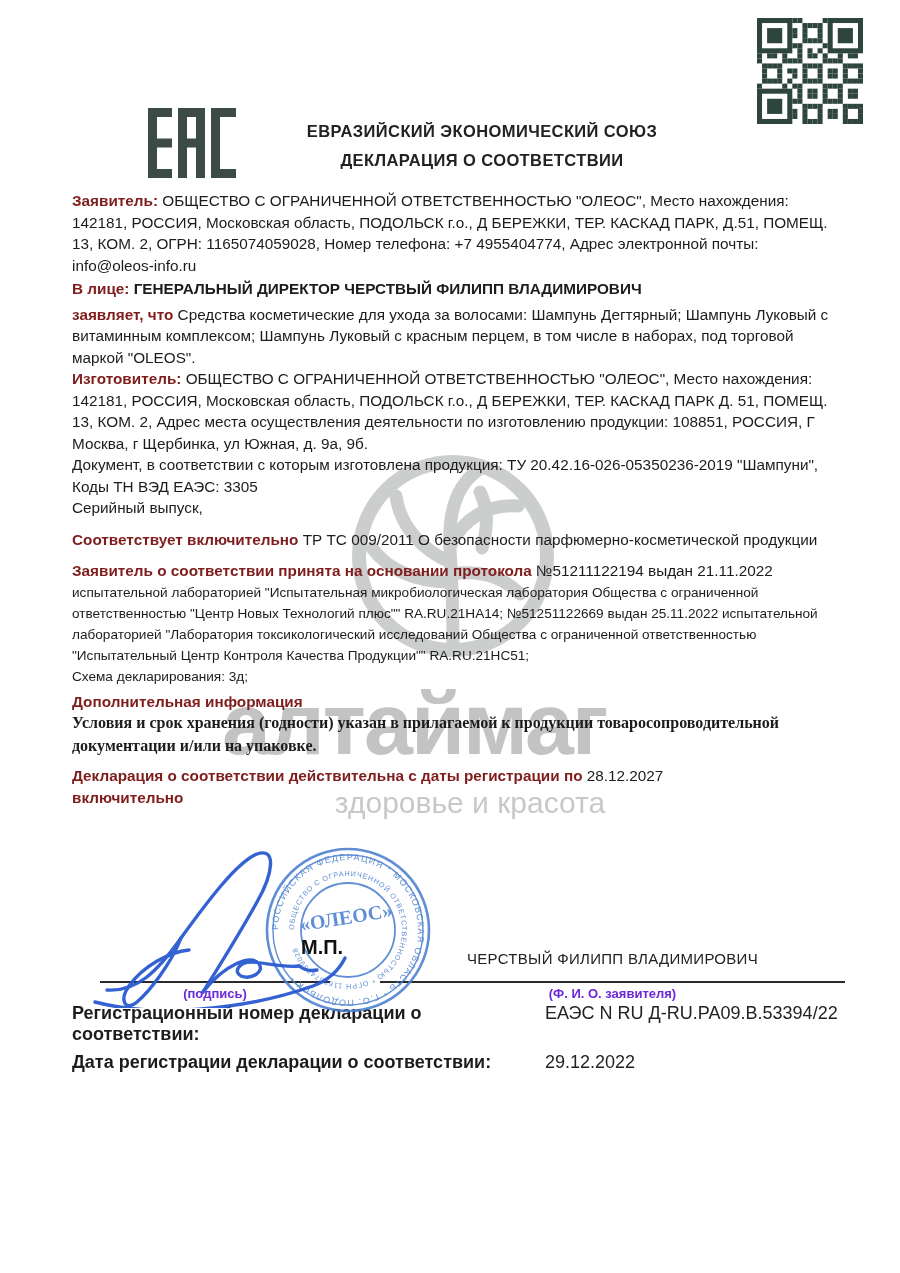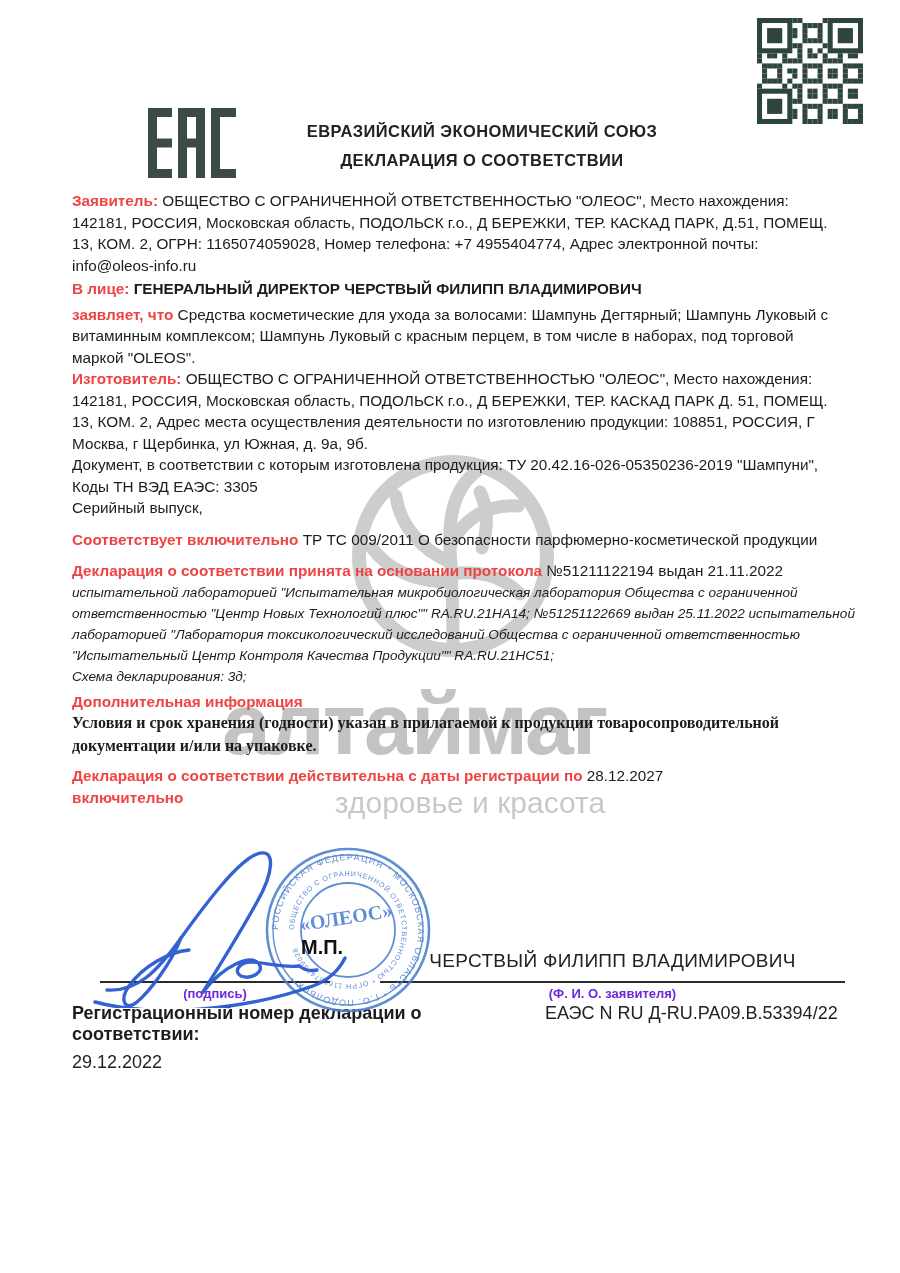--- a/index.html
+++ b/index.html
@@ -12,37 +12,37 @@
   .qr{position:absolute;left:757px;top:18px;width:106px;height:106px;}
   
   .wm{position:absolute;z-index:0;color:#b9b9b9;}
   .wm-emblem{left:352px;top:452px;width:206px;height:212px;opacity:.6;}
   .wm-word{left:222px;top:676px;width:480px;font-weight:bold;font-size:88px;letter-spacing:-2px;
            color:#b5b5b5;opacity:.8;line-height:96px;}
   .wm-tag{left:300px;top:786px;width:340px;text-align:center;font-size:30px;color:#c3c3c3;opacity:.9;}
   
   .content{position:absolute;z-index:1;left:72px;top:190px;width:772px;font-size:15.3px;line-height:21.5px;}
   .content p{margin:0;}
-  b{color:#ef4444;}
+  b{color:#7f1d1d;}
   .gap2{margin-top:2px!important;font-weight:bold;} .gap4{margin-top:4px!important;}
   .gap8{margin-top:8px!important;} .gap10{margin-top:10px!important;}
-  .small{font-size:13.6px;line-height:21px;width:790px;font-style:italic;}
+  .small{font-size:13.6px;line-height:21px;width:790px;}
   .serif{font-family:"Liberation Serif",serif;font-size:16px;line-height:22.5px;font-weight:bold;}
   
   .sig-svg{position:absolute;left:85px;top:840px;z-index:3;}
   .stamp-svg{position:absolute;left:258px;top:846px;z-index:2;opacity:.88;}
   .mp{position:absolute;left:301px;top:936px;z-index:4;font-weight:bold;font-size:20px;color:#111;}
   .line{position:absolute;z-index:1;border-top:2px solid #2a2a2a;height:0;}
   .line-left{left:100px;top:981px;width:230px;}
   .line-right{left:380px;top:981px;width:465px;}
   .caption{position:absolute;z-index:4;font-size:13px;font-weight:bold;color:#6d28d9;}
   .cap-sign{left:100px;top:986px;width:230px;text-align:center;}
   .cap-fio{left:380px;top:986px;width:465px;text-align:center;}
   .applicant-name{position:absolute;z-index:1;left:380px;top:950px;width:465px;text-align:center;
-                  font-size:19px;letter-spacing:.3px;color:#222;}
+                  font-size:15px;letter-spacing:.3px;color:#222;}
   
   .reg{position:absolute;z-index:1;left:72px;top:1003px;width:790px;font-size:18px;}
   .reg-row{display:flex;margin-bottom:7px;}
   .reg-label{font-weight:bold;width:473px;flex:0 0 473px;}
   .reg-value{color:#222;}
 </style>
 </head>
 <body>
 
 <div class="page">
@@ -245,21 +245,21 @@
 
   <div class="content">
     <p><b>Заявитель:</b><span> ОБЩЕСТВО С ОГРАНИЧЕННОЙ ОТВЕТСТВЕННОСТЬЮ "ОЛЕОС", Место нахождения: 142181, РОССИЯ,  Московская область, ПОДОЛЬСК г.о., Д БЕРЕЖКИ, ТЕР. КАСКАД ПАРК, Д.51, ПОМЕЩ. 13, КОМ.  2, ОГРН: 1165074059028, Номер телефона: +7 4955404774, Адрес электронной почты: info@oleos-info.ru</span></p>
     <p class="gap2"><b>В лице:</b><span> ГЕНЕРАЛЬНЫЙ ДИРЕКТОР ЧЕРСТВЫЙ ФИЛИПП ВЛАДИМИРОВИЧ</span></p>
     <p class="gap4"><b>заявляет, что </b><span>Средства косметические для ухода за волосами: Шампунь Дегтярный; Шампунь Луковый с витаминным комплексом; Шампунь Луковый с красным перцем, в том числе в наборах, под торговой маркой "OLEOS".</span></p>
     <p><b>Изготовитель:</b><span> ОБЩЕСТВО С ОГРАНИЧЕННОЙ ОТВЕТСТВЕННОСТЬЮ "ОЛЕОС", Место нахождения: 142181, РОССИЯ,  Московская область, ПОДОЛЬСК г.о., Д БЕРЕЖКИ, ТЕР. КАСКАД ПАРК Д. 51, ПОМЕЩ.  13, КОМ.   2, Адрес места осуществления деятельности по изготовлению продукции: 108851, РОССИЯ, Г Москва, г Щербинка, ул Южная, д. 9а, 9б.</span></p>
     <p>Документ, в соответствии с которым изготовлена продукция: ТУ 20.42.16-026-05350236-2019 "Шампуни",</p>
     <p>Коды ТН ВЭД ЕАЭС: 3305</p>
     <p>Серийный выпуск,</p>
     <p class="gap10"><b>Соответствует включительно </b><span>ТР ТС 009/2011 О безопасности парфюмерно-косметической продукции</span></p>
-    <p class="gap10"><b>Декларация о соответствии принята на основании протокола </b><span>№51211122194 выдан 21.11.2022</span></p>
+    <p class="gap10"><b>Заявитель о соответствии принята на основании протокола </b><span>№51211122194 выдан 21.11.2022</span></p>
     <p class="small">испытательной лабораторией "Испытательная микробиологическая лаборатория Общества с ограниченной ответственностью "Центр Новых Технологий плюс"" RA.RU.21НА14; №51251122669 выдан 25.11.2022 испытательной лабораторией "Лаборатория токсикологический исследований Общества с ограниченной ответственностью "Испытательный Центр Контроля Качества Продукции"" RA.RU.21НС51;</p>
     <p class="small">Схема декларирования: 3д;</p>
     <p class="gap4"><b>Дополнительная информация</b></p>
     <p class="serif">Условия и срок хранения (годности) указан в прилагаемой к продукции товаросопроводительной документации и/или на упаковке.</p>
     <p class="gap8"><b>Декларация о соответствии действительна с даты регистрации по </b><span>28.12.2027</span></p>
     <p><b>включительно</b></p>
   </div>
 
   <svg class="sig-svg" width="270" height="168" viewBox="0 0 270 168">
     <g fill="none" stroke="#2a5ad0" stroke-width="3.4" stroke-linecap="round" opacity="0.95">
@@ -298,17 +298,18 @@
   <div class="line line-right"></div>
   <div class="caption cap-sign">(подпись)</div>
   <div class="caption cap-fio">(Ф. И. О. заявителя)</div>
 
   <div class="reg">
     <div class="reg-row">
       <span class="reg-label">Регистрационный номер декларации о соответствии:</span>
       <span class="reg-value">ЕАЭС N RU Д-RU.РА09.В.53394/22</span>
     </div>
     <div class="reg-row">
+      <span class="reg-label">Дата регистрации декларации о соответствии:</span>
       <span class="reg-value">29.12.2022</span>
     </div>
   </div>
 
 </div>
 
 </body></html>

